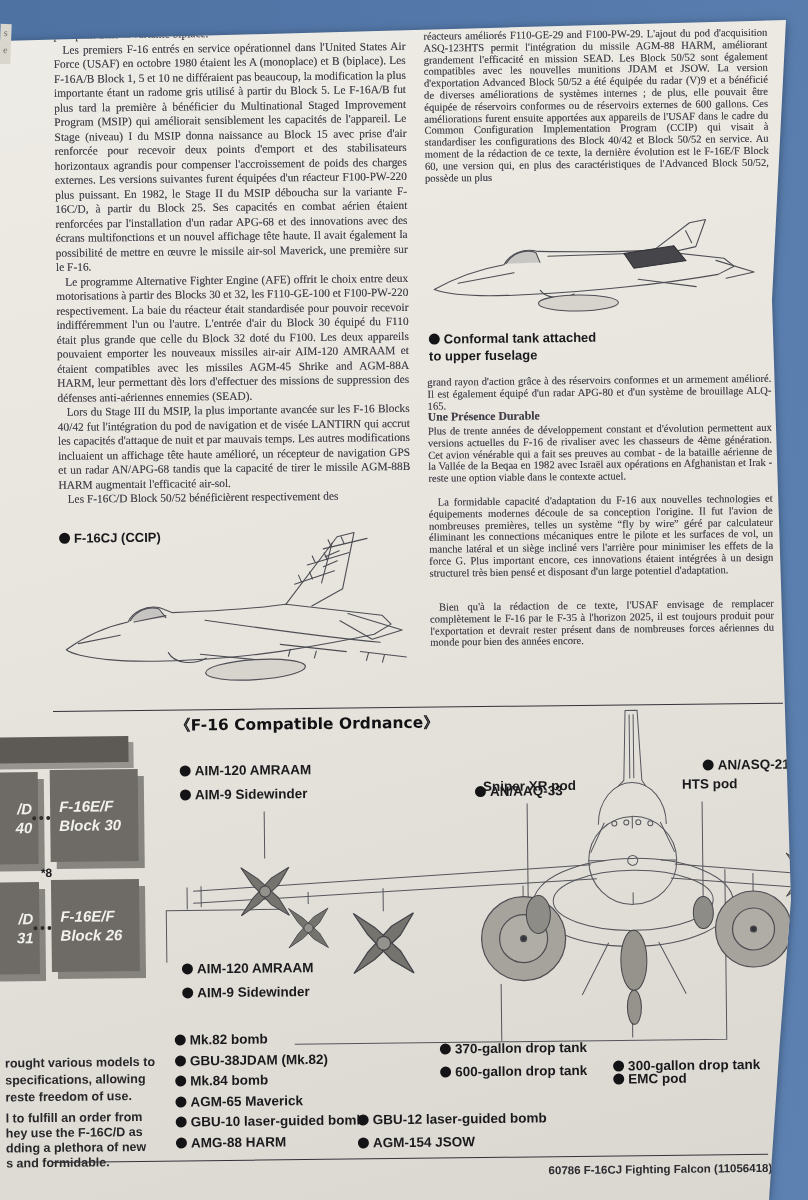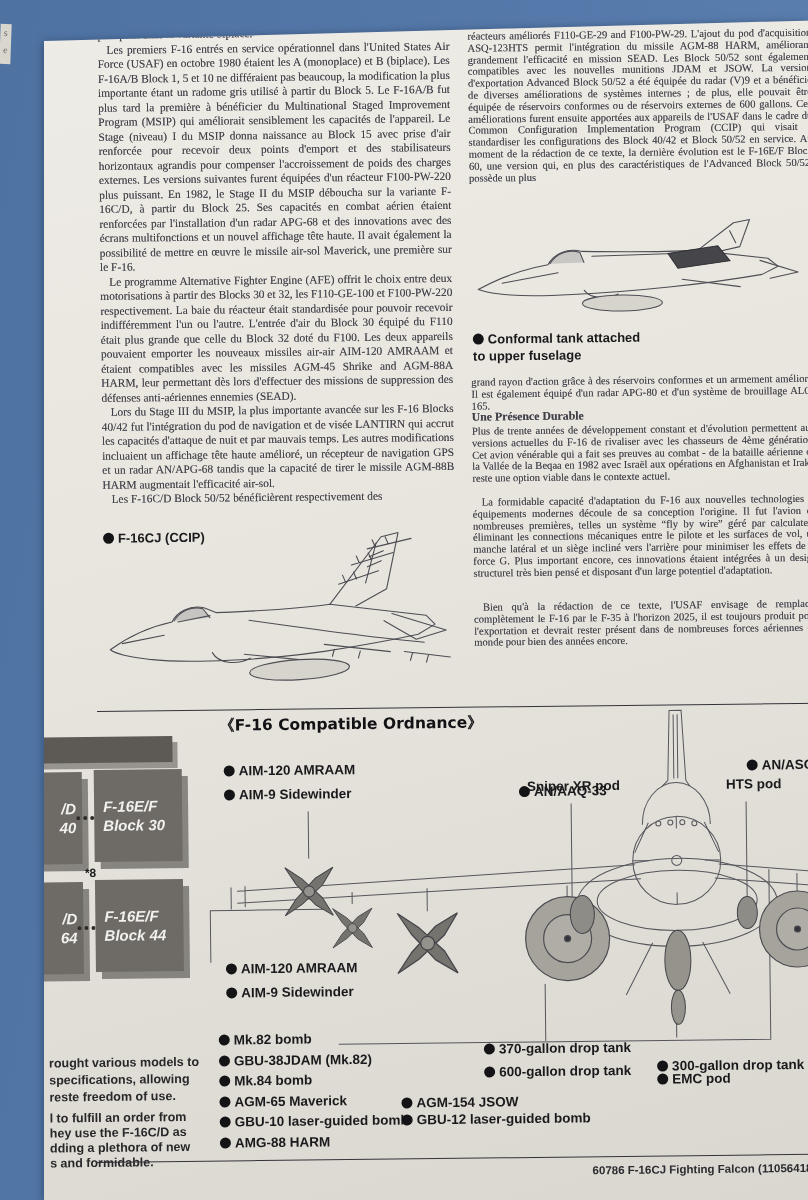--- a/index.html
+++ b/index.html
@@ -1,19 +1,19 @@
 <!DOCTYPE html>
 <html><head>
 <meta charset="utf-8">
 <style>
   html,body{margin:0;padding:0;background:#42618c;}
   .stage{position:relative;width:808px;height:1200px;overflow:hidden;
          background:linear-gradient(100deg,#4e72a2 0%,#5579aa 55%,#5d82b2 100%);
          font-family:"Liberation Sans",sans-serif;}
-  .paper-wrap{position:absolute;inset:0;filter:drop-shadow(0 2px 5px rgba(15,25,45,.5));margin-left:44px;}
+  .paper-wrap{position:absolute;inset:0;filter:drop-shadow(0 2px 5px rgba(15,25,45,.5));}
   .paper{position:absolute;inset:0;
          background:linear-gradient(165deg,#eeece6 0%,#e8e5de 45%,#dad7d0 100%);
          clip-path:polygon(0px 41px,786px 20px,772px 300px,791px 900px,780px 1040px,769px 1200px,0px 1200px);}
   .content{position:absolute;inset:0;transform:rotate(-0.65deg);transform-origin:400px 620px;}
   .abs{position:absolute;}
   .ser{font-family:"Liberation Serif",serif;color:#403f48;text-align:justify;
        text-shadow:0 0 .5px rgba(64,63,72,.55);}
   .lcol{font-size:11.4px;line-height:14.5px;width:352px;}
   .rcol{font-size:10.6px;line-height:11.8px;width:344px;}
   .ser p{margin:0;}
@@ -126,26 +126,26 @@
       <span>40</span>
     </div>
     <div class="abs dots" style="left:30px;top:812px;"></div>
     <div class="abs fbox lt" style="left:48px;top:766px;width:79px;height:92px;">
       <span>F-16E/F</span>
       <span>Block 30</span>
     </div>
     <div class="abs foot8" style="left:38px;top:862px;">*8</div>
     <div class="abs fbox rt" style="left:-20px;top:878px;width:50px;height:92px;">
       <span>/D</span>
-      <span>64</span>
+      <span>31</span>
     </div>
     <div class="abs dots" style="left:30px;top:922px;"></div>
     <div class="abs fbox lt" style="left:48px;top:876px;width:79px;height:92px;">
       <span>F-16E/F</span>
-      <span>Block 44</span>
+      <span>Block 26</span>
     </div>
 
     <svg class="abs" style="left:150px;top:705px;" width="658" height="360" viewBox="0 0 658 360">
       <defs>
         <g id="xm">
           <g transform="rotate(45)" stroke="#44444a" stroke-width="1" fill="#75736d">
             <path d="M0,-34 L5,-14 L4,14 L0,34 L-4,14 L-5,-14 Z"></path>
             <path d="M0,-34 L5,-14 L4,14 L0,34 L-4,14 L-5,-14 Z" transform="rotate(90)"></path>
           </g>
           <circle r="5.5" fill="#94928c" stroke="#44444a"></circle>
@@ -216,21 +216,21 @@
     <div class="abs list" style="left:170px;top:1031px;">
       <div class="ord dot">Mk.82 bomb</div>
       <div class="ord dot">GBU-38JDAM (Mk.82)</div>
       <div class="ord dot">Mk.84 bomb</div>
       <div class="ord dot">AGM-65 Maverick</div>
       <div class="ord dot">GBU-10 laser-guided bomb</div>
       <div class="ord dot">AMG-88 HARM</div>
     </div>
 
     <div class="abs ord dot" style="left:352px;top:1113px;">GBU-12 laser-guided bomb</div>
-    <div class="abs ord dot" style="left:352px;top:1096px;">AGM-154 JSOW</div>
+    <div class="abs ord dot" style="left:352px;top:1136px;">AGM-154 JSOW</div>
     <div class="abs ord dot" style="left:435px;top:1043px;">370-gallon drop tank</div>
     <div class="abs ord dot" style="left:435px;top:1066px;">600-gallon drop tank</div>
     <div class="abs ord dot" style="left:608px;top:1075px;">EMC pod</div>
     <div class="abs ord dot" style="left:608px;top:1062px;">300-gallon drop tank</div>
 
     <div class="abs crop-line" style="left:0px;top:1053px;">rought various models to</div>
     <div class="abs crop-line" style="left:0px;top:1070px;">specifications, allowing</div>
     <div class="abs crop-line" style="left:0px;top:1087px;">reste freedom of use.</div>
     <div class="abs crop-line" style="left:0px;top:1108px;">l to fulfill an order from</div>
     <div class="abs crop-line" style="left:0px;top:1123px;">hey use the F-16C/D as</div>

